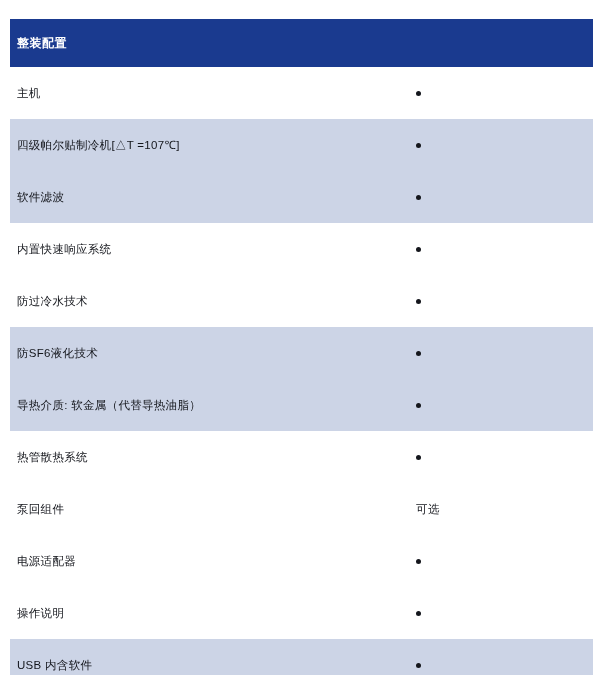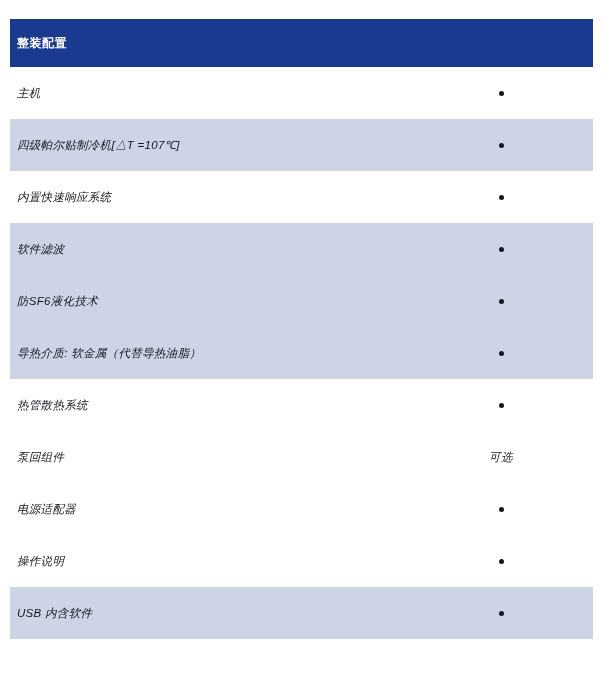--- a/index.html
+++ b/index.html
@@ -45,36 +45,34 @@
   .header-title {
     padding-left: 14px;
   }
   .header-spacer {
     width: 170px;
   }
   .row td {
     height: 38px;
     font-size: 11.5px;
     vertical-align: middle;
-    font-style: italic;
   }
   .row.shaded td {
     background: #ccd4e6;
   }
   .row.plain td {
     background: #ffffff;
   }
   .cell-name {
     padding-left: 14px;
     color: #14161c;
     letter-spacing: 0.3px;
   }
   .cell-mark {
     width: 170px;
-    text-align: center;
     color: #14161c;
     font-size: 11px;
   }
   .dot {
     display: inline-block;
     width: 5px;
     height: 5px;
     border-radius: 50%;
     background: #14161c;
     vertical-align: middle;
@@ -97,26 +95,30 @@
     </thead>
     <tbody id="table-body">
         <tr class="row plain">
           <td class="cell-name">主机</td>
           <td class="cell-mark"><span class="dot"></span></td>
         </tr>
         <tr class="row shaded">
           <td class="cell-name">四级帕尔贴制冷机[△T =107℃]</td>
           <td class="cell-mark"><span class="dot"></span></td>
         </tr>
+        <tr class="row shaded">
+          <td class="cell-name">软件滤波</td>
+          <td class="cell-mark"><span class="dot"></span></td>
+        </tr>
         <tr class="row plain">
           <td class="cell-name">内置快速响应系统</td>
           <td class="cell-mark"><span class="dot"></span></td>
         </tr>
-        <tr class="row shaded">
-          <td class="cell-name">软件滤波</td>
+        <tr class="row plain">
+          <td class="cell-name">防过冷水技术</td>
           <td class="cell-mark"><span class="dot"></span></td>
         </tr>
         <tr class="row shaded">
           <td class="cell-name">防SF6液化技术</td>
           <td class="cell-mark"><span class="dot"></span></td>
         </tr>
         <tr class="row shaded">
           <td class="cell-name">导热介质: 软金属（代替导热油脂）</td>
           <td class="cell-mark"><span class="dot"></span></td>
         </tr>

